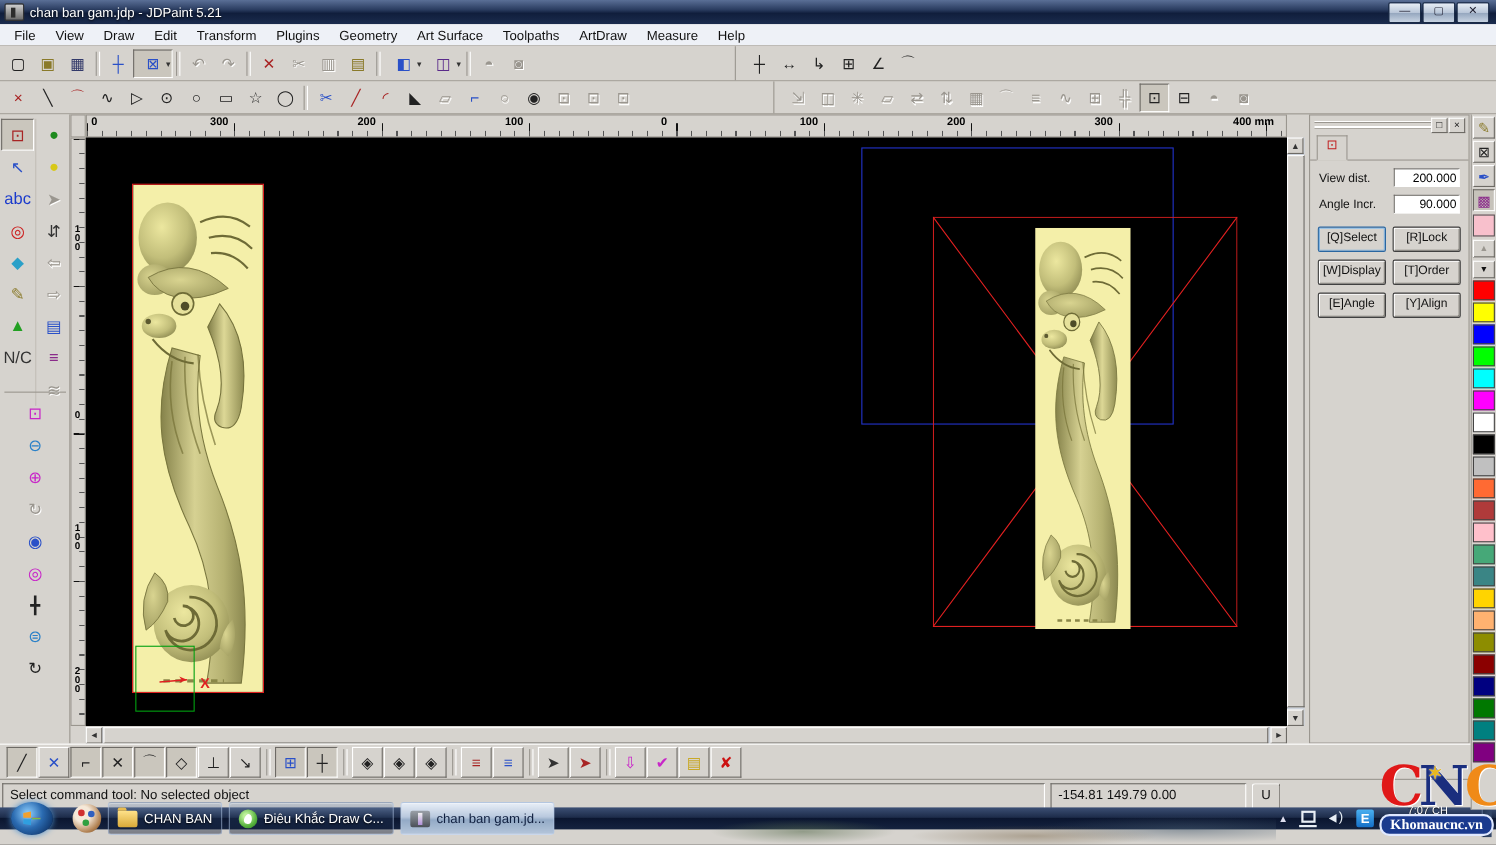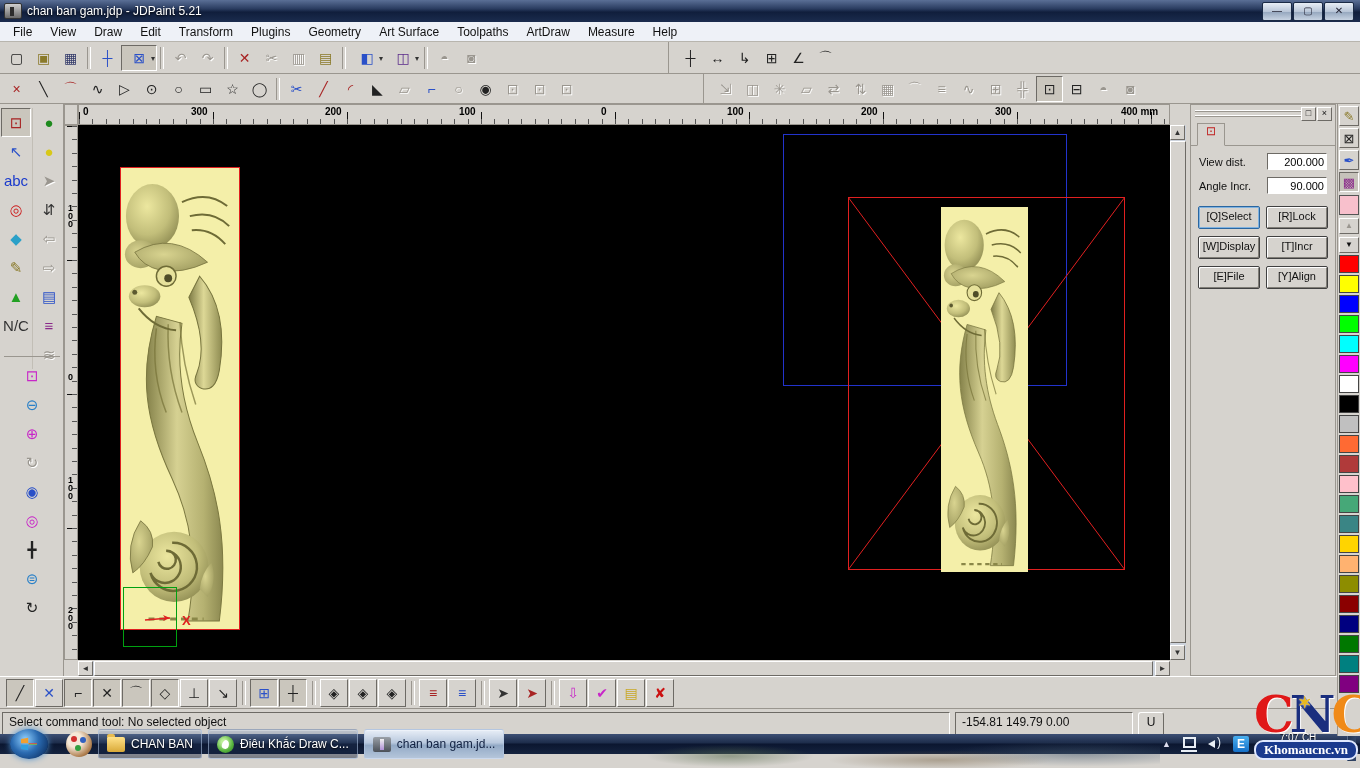--- a/index.html
+++ b/index.html
@@ -616,22 +616,22 @@
   </div>
   <div class="pfield">
     <label>Angle Incr.</label>
     <input value="90.000" style="">
   </div>
   <div id="pbuttons">
 
   <div class="cmdbtn focused"><span>[Q]Select</span></div>
       <div class="cmdbtn"><span>[R]Lock</span></div>
       <div class="cmdbtn"><span>[W]Display</span></div>
-      <div class="cmdbtn"><span>[T]Incr</span></div>
-      <div class="cmdbtn"><span>[E]File</span></div>
+      <div class="cmdbtn"><span>[T]Order</span></div>
+      <div class="cmdbtn"><span>[E]Angle</span></div>
       <div class="cmdbtn"><span>[Y]Align</span></div>
     </div>
 </div>
 
 <div id="colorbar">
   <div style="display:contents">
     
   <div class="cbtn" style="color: rgb(138, 122, 42);">
         <span>✎</span>
       </div><div class="cbtn" style="color: rgb(34, 34, 34);">

